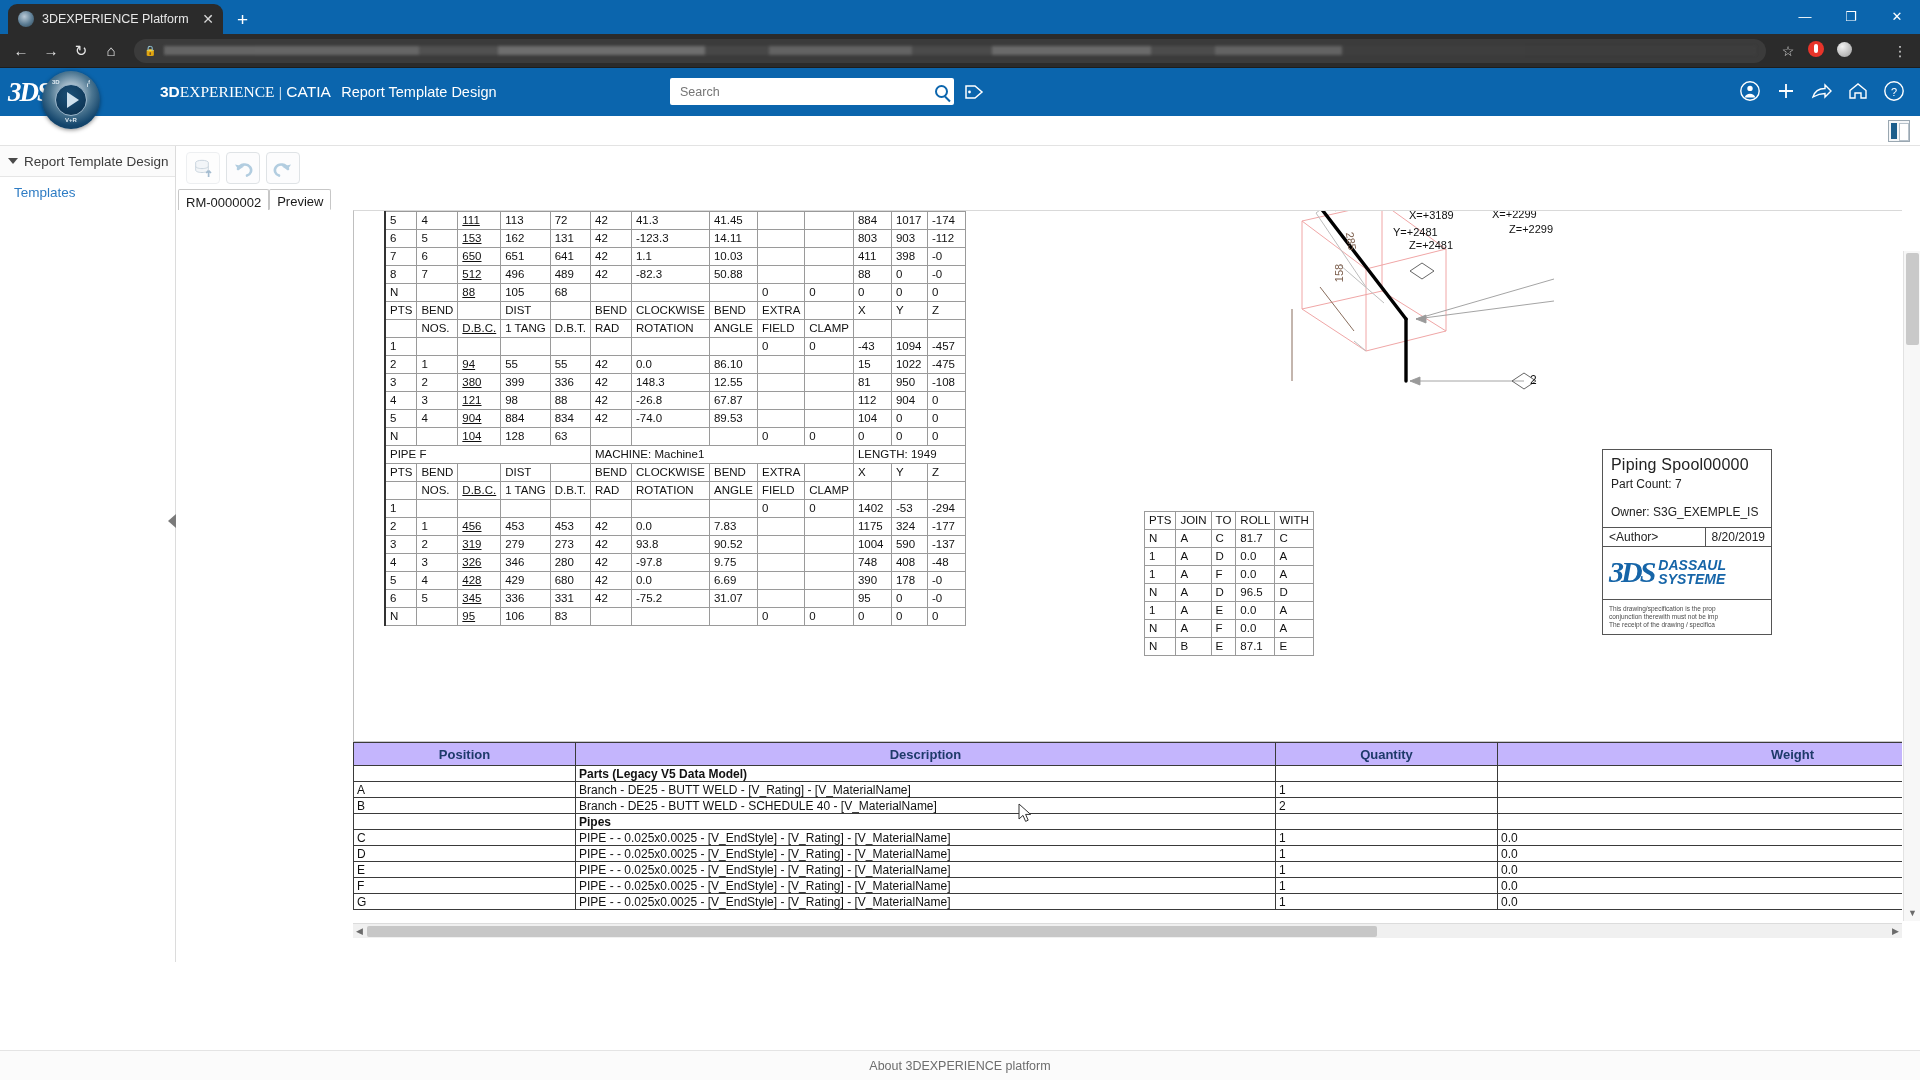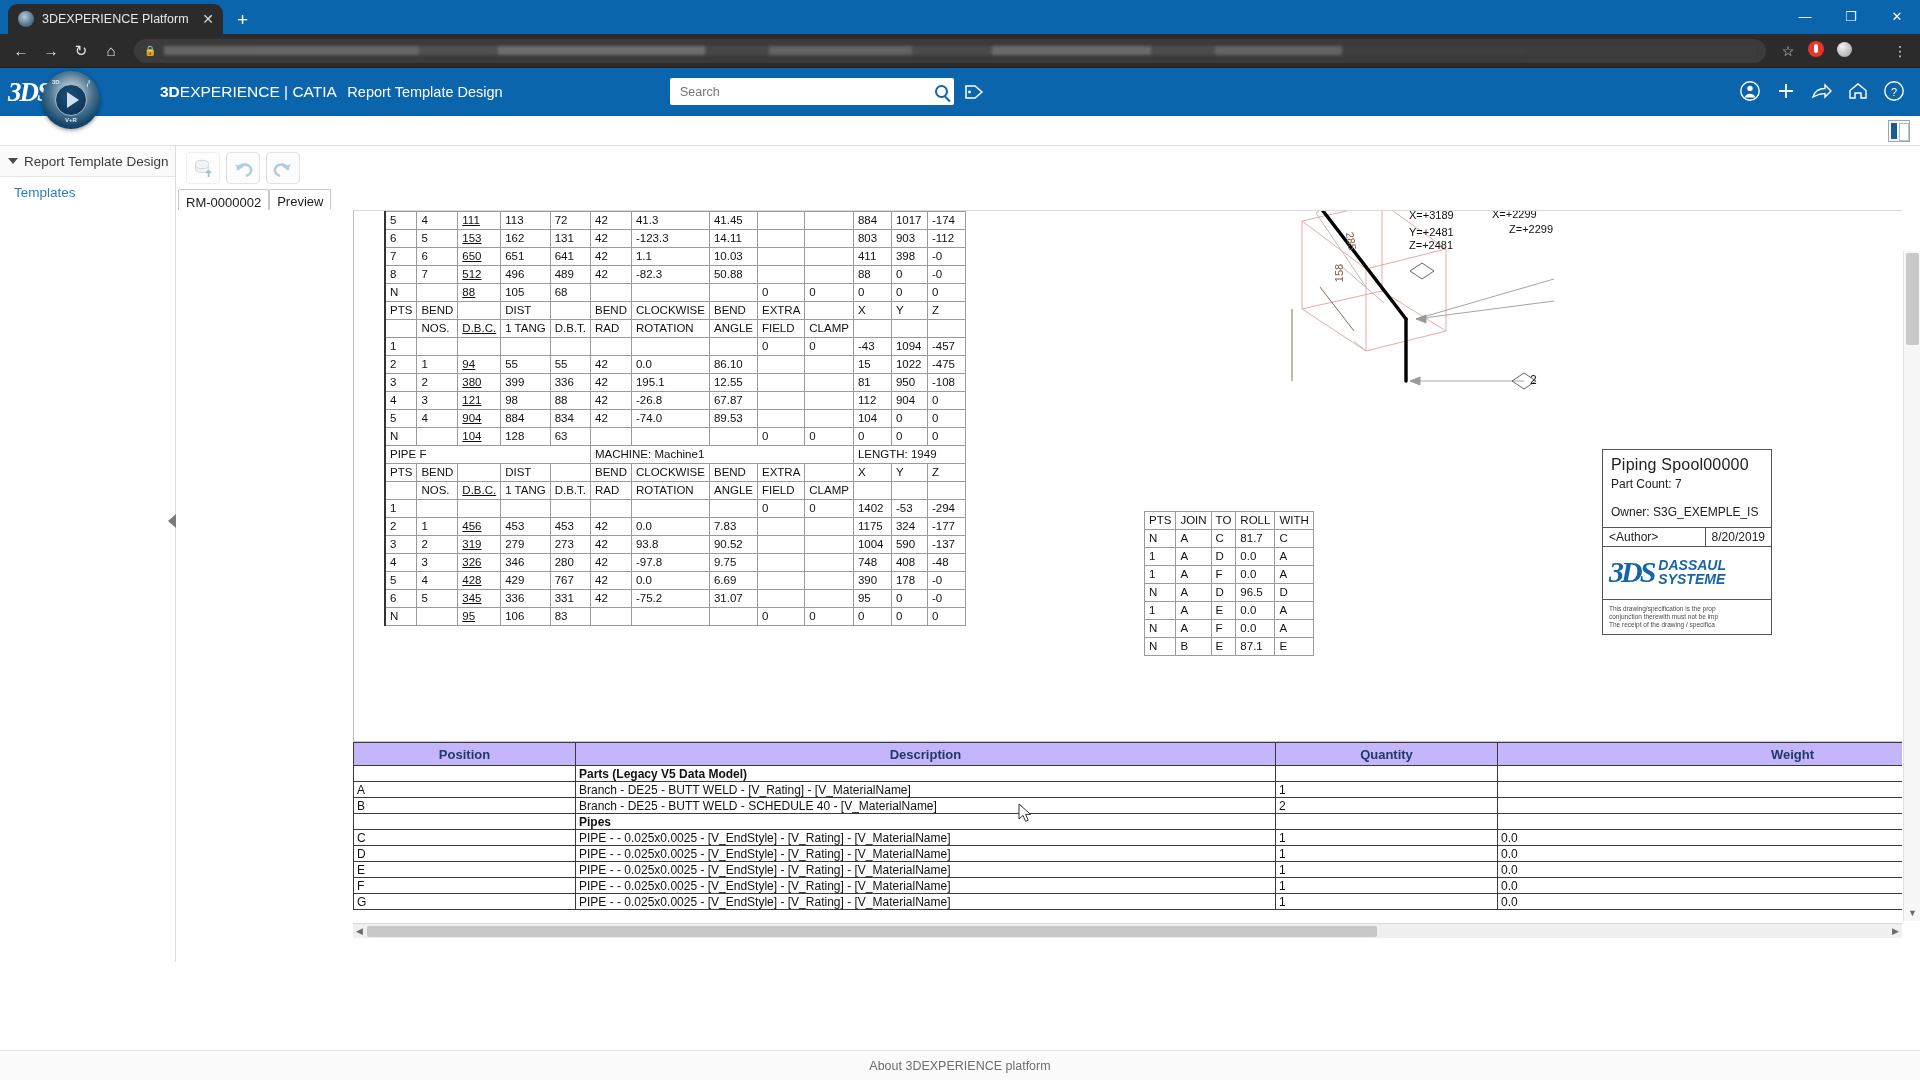--- a/index.html
+++ b/index.html
@@ -108,21 +108,21 @@
     border: 1px solid #9bb6cb;
   }
   #compass .play {
     position:absolute; left: 25px; top: 21px;
     width:0;height:0;border-left:12px solid #cfe0ec;border-top:8px solid transparent;border-bottom:8px solid transparent;
   }
   #compass .q { position:absolute; font-size:6px; color:#dfeaf2; font-weight:bold; }
   #compass .q.nw{left:10px;top:8px;} #compass .q.ne{right:10px;top:8px;} #compass .q.s{left:23px;bottom:6px;}
   #apptitle { margin-left: 108px; font-size: 15.5px; white-space: nowrap; }
   #apptitle b { font-weight: bold; }
-  #apptitle .thin { font-weight: normal; }
+  #apptitle .thin { font-weight: normal; font-family: Liberation Serif, serif; }
   #apptitle .sub { margin-left: 7px; font-size: 14.5px; }
   #searchwrap {
     position: absolute; left: 670px; top: 10px; width: 284px; height: 27px;
     background: #fff; border-radius: 2px; display: flex; align-items: center; padding: 0 6px 0 10px;
   }
   #searchwrap input {
     border: 0; outline: 0; flex: 1; font-size: 12.5px; color: #333;
     font-family: "Liberation Sans", sans-serif; background: transparent;
   }
   .mag { width: 13px; height: 13px; border: 2px solid #0b65ad; border-radius: 50%; position: relative; }
@@ -559,21 +559,21 @@
                   <td class="colY">1022</td>
                   <td class="colZ">-475</td>
                 </tr>
                 <tr>
                   <td class="colPTS">3</td>
                   <td class="colNOS">2</td>
                   <td class="colDBC">380</td>
                   <td class="colTANG">399</td>
                   <td class="colDBT">336</td>
                   <td class="colRAD">42</td>
-                  <td class="colROT">195.1</td>
+                  <td class="colROT">148.3</td>
                   <td class="colANG">12.55</td>
                   <td class="colFIELD"></td>
                   <td class="colCLAMP"></td>
                   <td class="colX">81</td>
                   <td class="colY">950</td>
                   <td class="colZ">-108</td>
                 </tr>
                 <tr>
                   <td class="colPTS">4</td>
                   <td class="colNOS">3</td>
@@ -712,21 +712,21 @@
                   <td class="colCLAMP"></td>
                   <td class="colX">748</td>
                   <td class="colY">408</td>
                   <td class="colZ">-48</td>
                 </tr>
                 <tr>
                   <td class="colPTS">5</td>
                   <td class="colNOS">4</td>
                   <td class="colDBC">428</td>
                   <td class="colTANG">429</td>
-                  <td class="colDBT">767</td>
+                  <td class="colDBT">680</td>
                   <td class="colRAD">42</td>
                   <td class="colROT">0.0</td>
                   <td class="colANG">6.69</td>
                   <td class="colFIELD"></td>
                   <td class="colCLAMP"></td>
                   <td class="colX">390</td>
                   <td class="colY">178</td>
                   <td class="colZ">-0</td>
                 </tr>
                 <tr>
@@ -853,21 +853,21 @@
               <path d="M470 190 L356 190"></path>
               <path d="M362 128 l10 -4 l0 8 z" fill="#9a9a9a"></path>
               <path d="M356 190 l10 -4 l0 8 z" fill="#9a9a9a"></path>
             </g>
             <g stroke="#555" fill="none" stroke-width="0.9">
               <path d="M470 182 l12 8 l-12 8 l-12 -8 z" transform="translate(0,0)"></path>
               <path d="M368 72 l12 8 l-12 8 l-12 -8 z"></path>
             </g>
           </svg>
           <div class="dimlabel" style="left:355px;top:18px;">X=+3189</div>
-          <div class="dimlabel" style="left:355px;top:35px;">Y=+2481</div>
+          <div class="dimlabel" style="left:339px;top:35px;">Y=+2481</div>
           <div class="dimlabel u" style="left:355px;top:48px;">Z=+2481</div>
           <div class="dimlabel" style="left:438px;top:17px;">X=+2299</div>
           <div class="dimlabel u" style="left:455px;top:32px;">Z=+2299</div>
           <div class="dimlabel" style="left:476px;top:182px;font-size:12px;">2</div>
           <div class="dimlabel" style="left:288px;top:44px;transform:rotate(80deg);color:#7a5c4a;">285</div>
           <div class="dimlabel" style="left:276px;top:76px;transform:rotate(-90deg);color:#7a5c4a;">158</div>
         </div>
 
         <div id="titleblock">
           <div id="tb-head">

